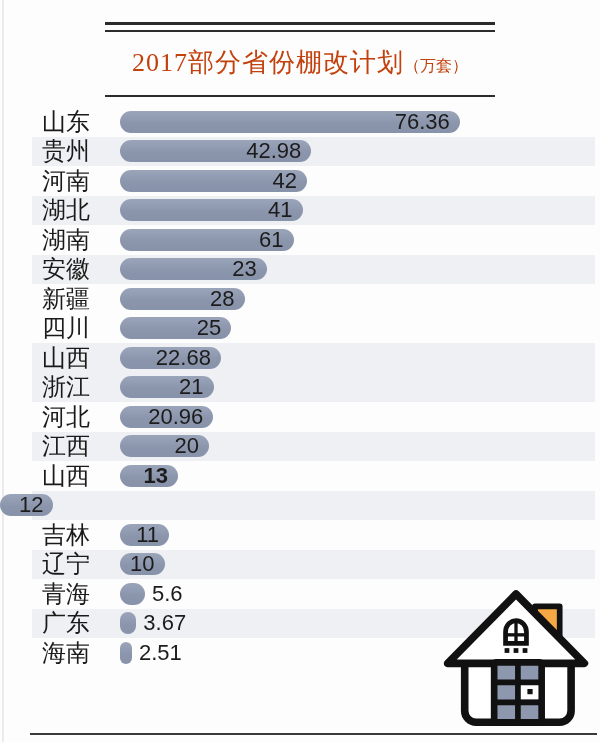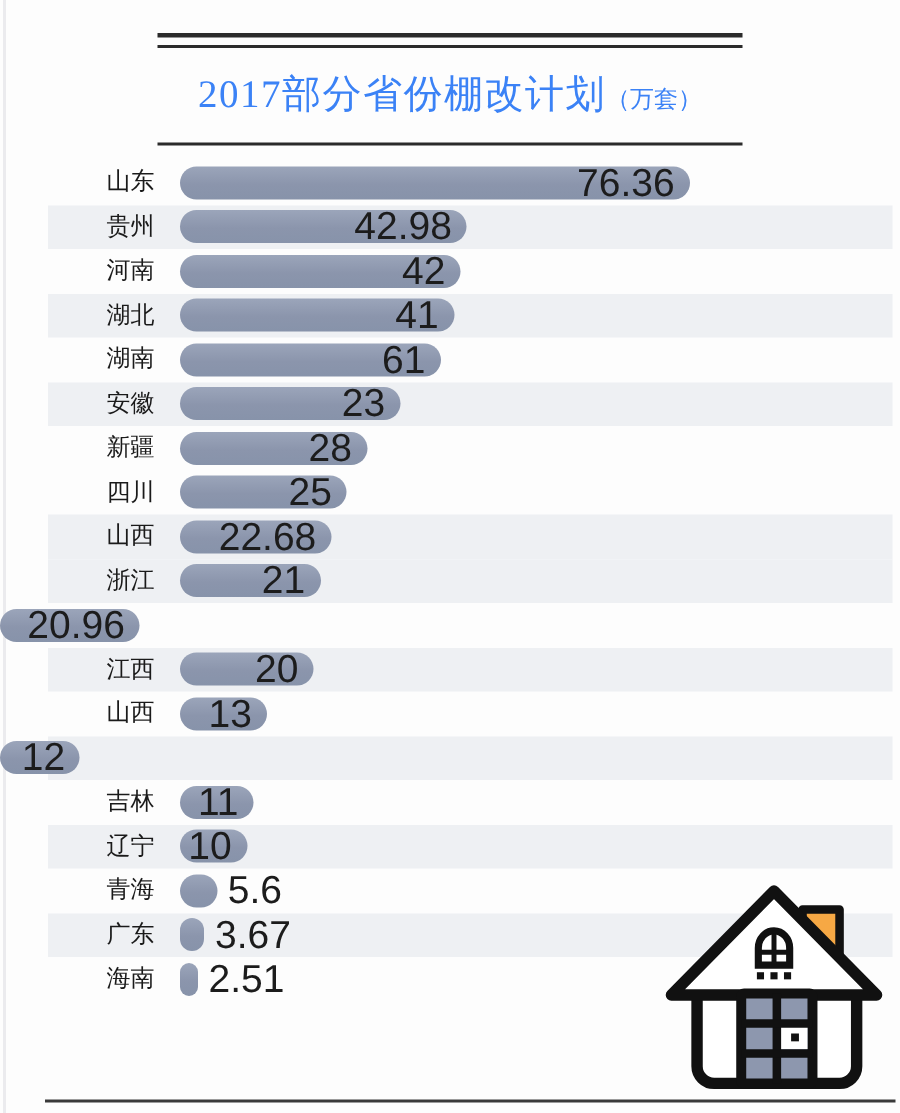--- a/index.html
+++ b/index.html
@@ -19,60 +19,60 @@
   .title-block{
     position:absolute;left:105px;top:22px;width:390px;
   }
   .double-rule{height:5px;border-top:3px solid #2b2b2b;border-bottom:2px solid #2b2b2b;}
   .chart-title{
     text-align:center;
     padding:13px 0 15px 0;
     font-family:"Liberation Serif",serif;
     font-size:26px;
     letter-spacing:1px;
-    color:#3b82f6;
+    color:#c2410c;
     white-space:nowrap;
   }
   .chart-title .unit{font-size:16px;letter-spacing:0;}
   .single-rule{border-top:2px solid #2b2b2b;}
   
   .rows{position:absolute;top:107px;left:0;width:600px;}
   .row{
     position:relative;
     height:29.5px;
     display:flex;
     align-items:center;
   }
   .stripe{
     position:absolute;left:32px;right:5px;top:0;bottom:0;
     background:#eef0f3;
   }
   .row:not(.striped) .stripe{display:none;}
   .row-label{
     position:relative;z-index:1;
     width:120px;
-    padding-left:71px;
+    padding-left:42px;
     box-sizing:border-box;
-    font-size:16px;
+    font-size:24px;
     color:#1a1a1a;
     white-space:nowrap;
   }
   .bar-wrap{
     position:relative;z-index:1;
     flex:1;
     display:flex;align-items:center;
   }
   .bar{
     position:relative;
     height:22px;
     border-radius:11px;
     background:linear-gradient(180deg,#9ba5ba 0%,#8b95ac 55%,#8793aa 100%);
   }
   .bar-value{
-    font-size:26px;
+    font-size:22px;
     color:#1c1c1c;
     white-space:nowrap;
   }
   .bar-value.inside{
     position:absolute;right:10px;top:50%;transform:translateY(-50%);
   }
   .bar-value.outside{margin-left:7px;}
   
   .bottom-rule{
     position:absolute;left:30px;width:567px;bottom:7px;
@@ -195,20 +195,21 @@
       <div class="row-label">浙江</div>
       <div class="bar-wrap">
         <div class="bar" style="width: 93.5px;">
             <span class="bar-value inside">21</span>
           </div>
 
       </div>
     </div>
       <div class="row">
 
+      <div class="row-label">河北</div>
       <div class="bar-wrap">
         <div class="bar" style="width: 93.3px;">
             <span class="bar-value inside">20.96</span>
           </div>
 
       </div>
     </div>
       <div class="row striped">
       <div class="stripe"></div>
       <div class="row-label">江西</div>
@@ -216,21 +217,21 @@
         <div class="bar" style="width: 89px;">
             <span class="bar-value inside">20</span>
           </div>
 
       </div>
     </div>
       <div class="row">
 
       <div class="row-label">山西</div>
       <div class="bar-wrap">
-        <div class="bar" style="width: 57.9px;">
+        <div class="bar" style="width: 57.9px; font-weight: bold;">
             <span class="bar-value inside">13</span>
           </div>
 
       </div>
     </div>
       <div class="row striped">
       <div class="stripe"></div>
       <div class="bar-wrap">
         <div class="bar" style="width: 53.4px;">
             <span class="bar-value inside">12</span>

